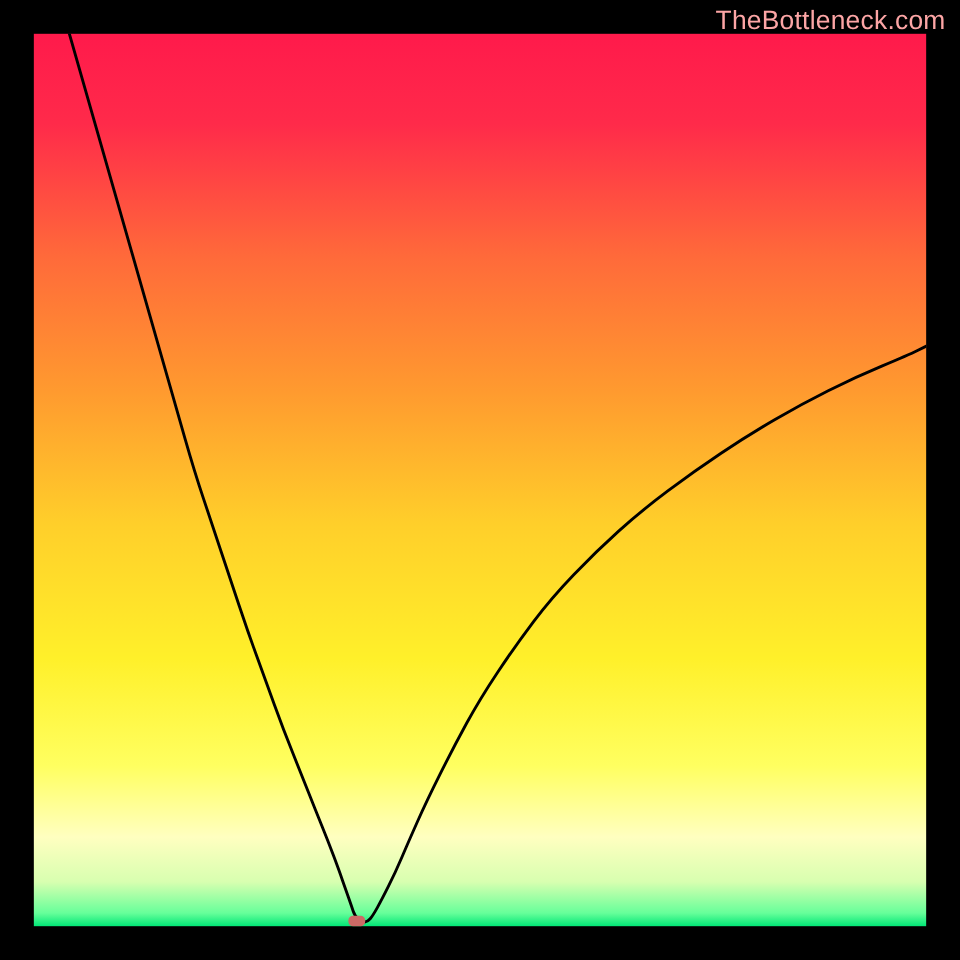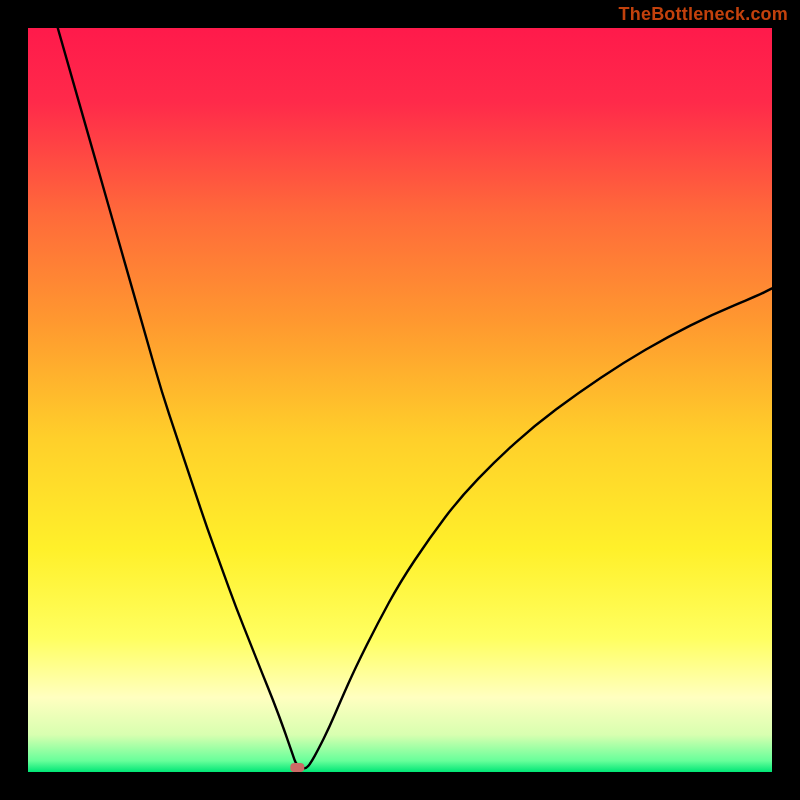--- a/index.html
+++ b/index.html
@@ -23,23 +23,23 @@
     position: absolute;
     left: 0;
     top: 0;
     width: 744px;
     height: 744px;
   }
   .watermark {
     position: absolute;
     top: 4px;
     right: 12px;
-    color: #c2410c;
-    font-size: 18px;
-    font-weight: 700;
+    color: #fca5a5;
+    font-size: 22px;
+    font-weight: 400;
     letter-spacing: 0.2px;
     user-select: none;
   }
   svg { display: block; }
 </style>
 </head>
 <body>
 
 <div class="frame">
   <svg class="plot" viewBox="0 0 744 744" preserveAspectRatio="none">

